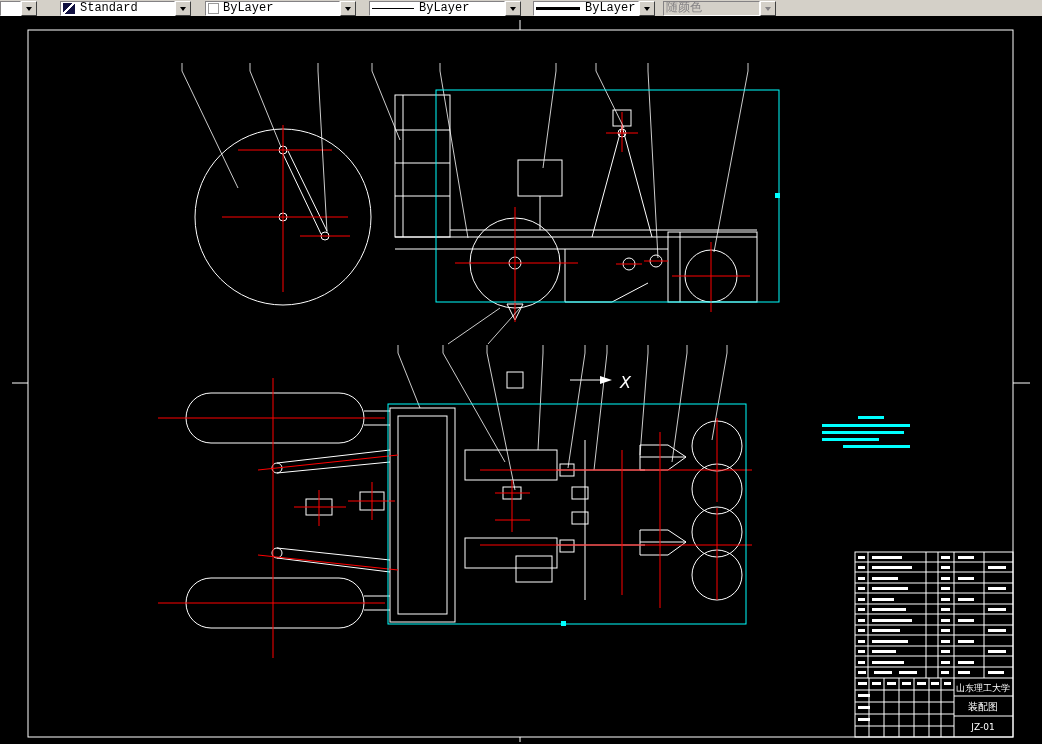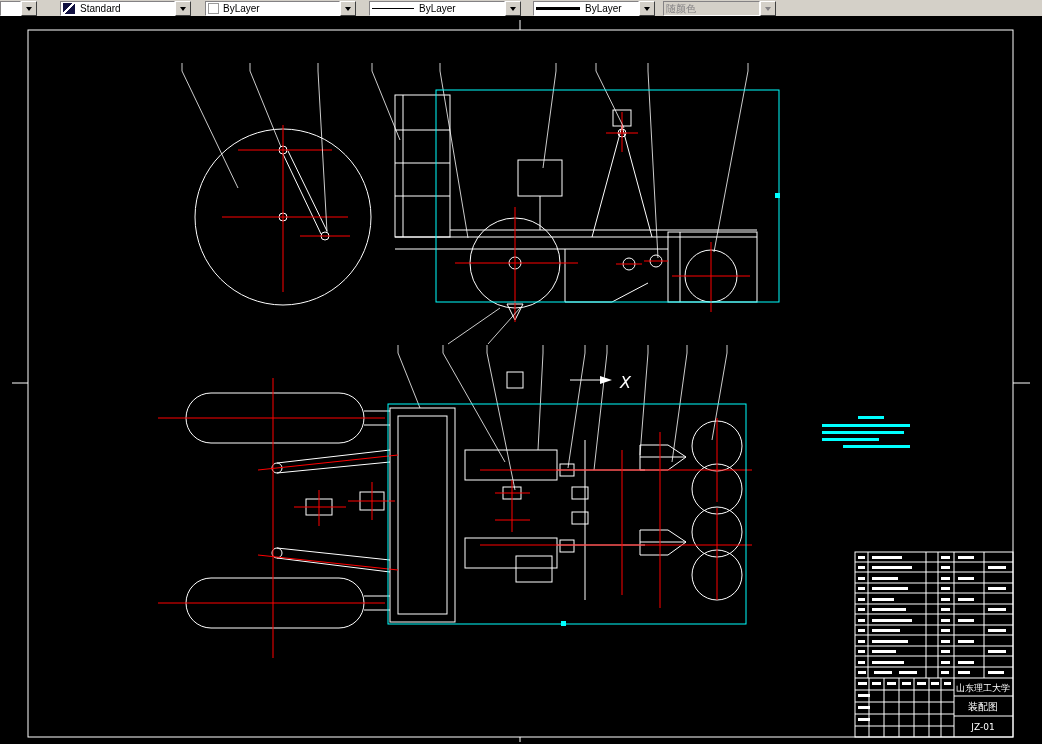--- a/index.html
+++ b/index.html
@@ -4,21 +4,21 @@
 <style>
   html,body{margin:0;padding:0;background:#000;width:1042px;height:744px;overflow:hidden;
     font-family:"Liberation Sans",sans-serif;}
   
   #toolbar{position:absolute;left:0;top:0;width:1042px;height:16px;background:#d4d0c8;
     border-bottom:1px solid #9a9a9a;}
   .combo{position:absolute;top:1px;height:13px;display:flex;}
   .combo .field{flex:1;height:13px;background:#fff;border:1px solid;
     border-color:#848284 #fff #fff #848284;display:flex;align-items:center;
     padding:0 2px;overflow:hidden;white-space:nowrap;}
-  .combo .val{font-family:Liberation Sans, sans-serif;font-size:10px;color:#000;line-height:11px;}
+  .combo .val{font-family:Liberation Mono, monospace;font-size:12px;color:#000;line-height:11px;}
   .combo .btn{width:14px;height:13px;background:#d4d0c8;border:1px solid;
     border-color:#fff #404040 #404040 #fff;display:flex;align-items:center;justify-content:center;}
   .tri{width:0;height:0;border-left:3px solid transparent;border-right:3px solid transparent;
     border-top:4px solid #000;}
   .combo.disabled .field{background:#d4d0c8;align-items:center;}
   .combo.disabled .val{color:#848284;}
   .combo.disabled .tri{border-top-color:#848284;}
   .swatch{width:9px;height:9px;background:#fff;border:1px solid #9a9a9a;margin-right:4px;flex:none;}
   .style-ico{width:12px;height:11px;margin-right:5px;flex:none;
     background:linear-gradient(135deg,#101040 42%,#fff 42%,#fff 56%,#101040 56%);}

